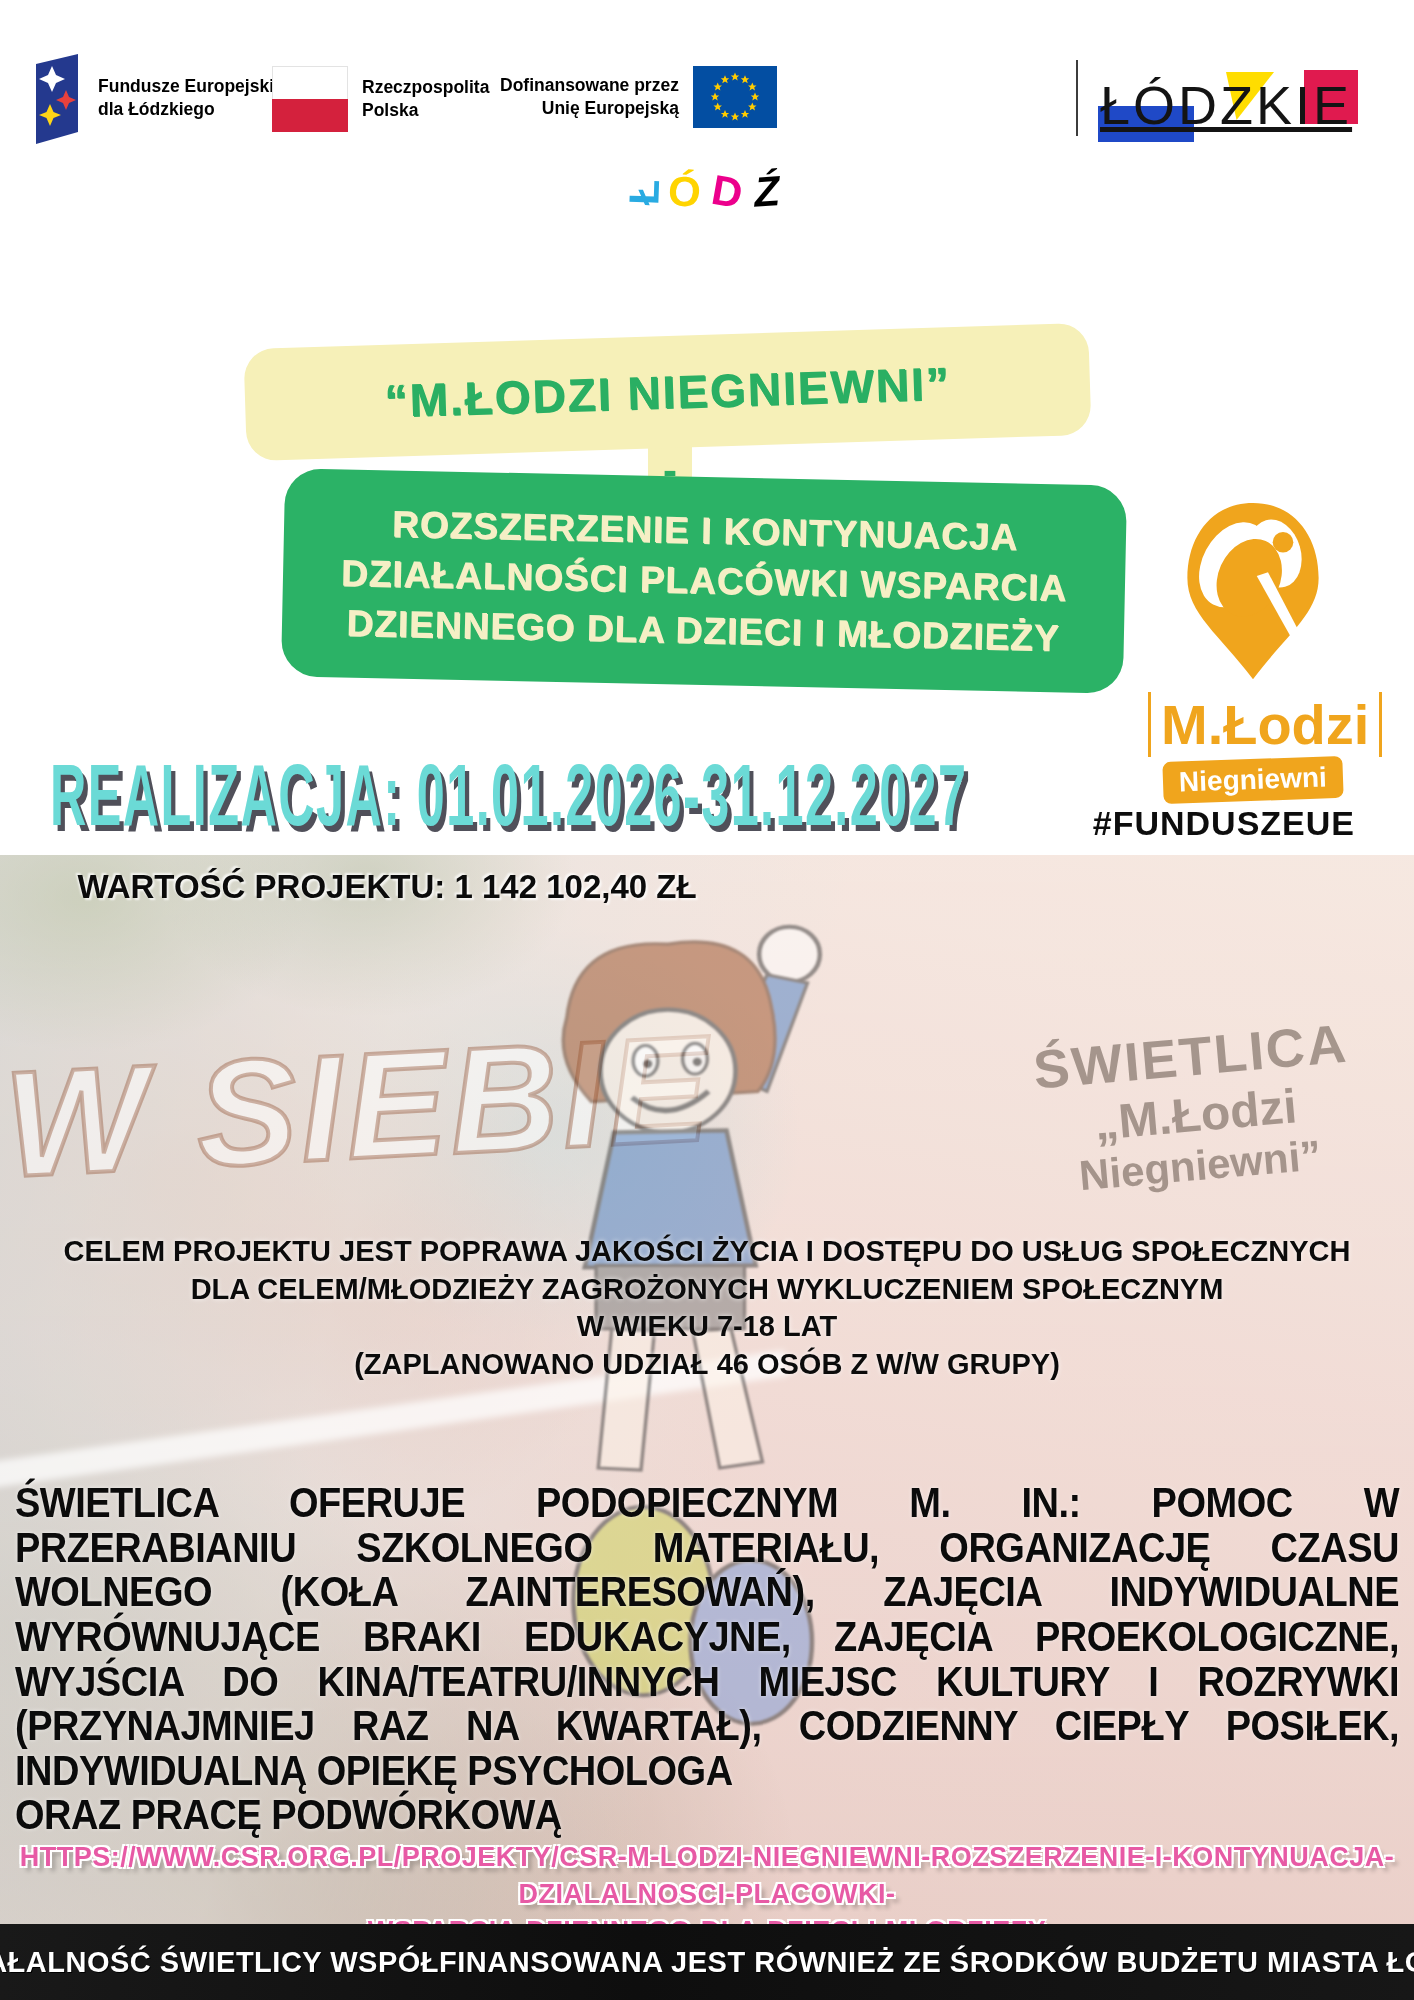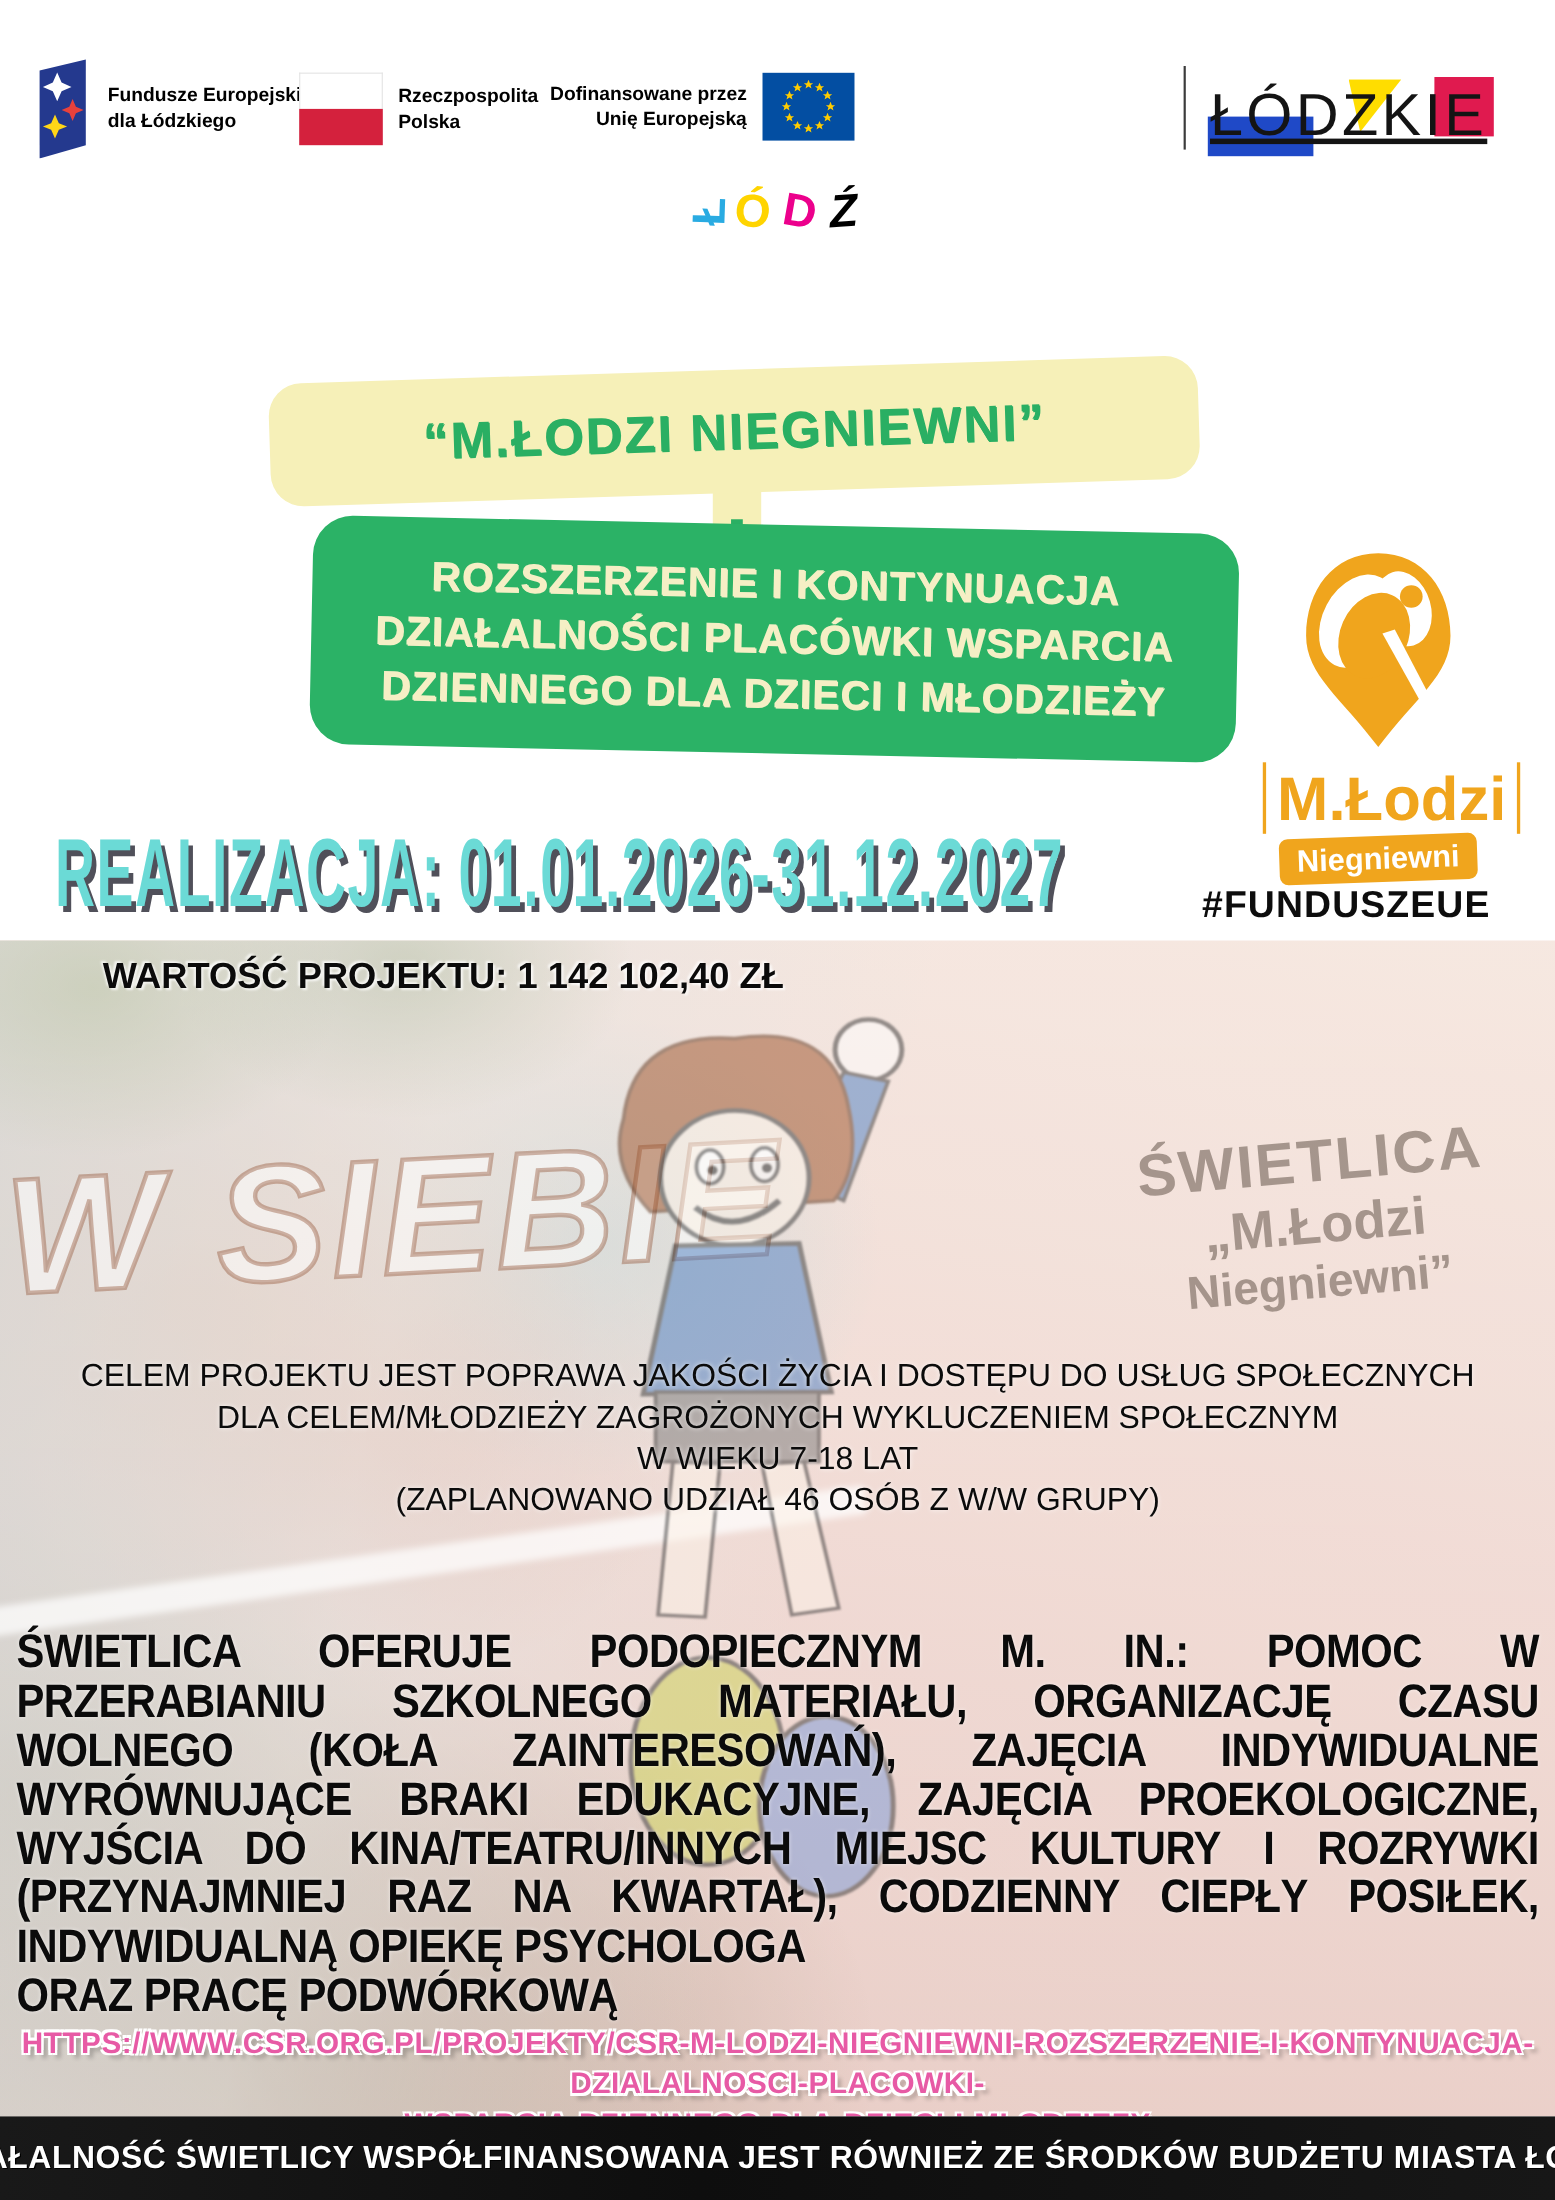--- a/index.html
+++ b/index.html
@@ -81,25 +81,25 @@
   .graf-left{position:absolute;left:5px;top:165px;font-size:150px;font-weight:900;font-style:italic;
              letter-spacing:4px;color:rgba(255,255,255,0.55);-webkit-text-stroke:4px rgba(140,72,40,0.38);
              transform:rotate(-3deg);white-space:nowrap;z-index:1;}
   .graf-right{position:absolute;left:985px;top:170px;width:420px;text-align:center;transform:rotate(-5deg);
               color:rgba(100,85,75,0.55);font-weight:700;z-index:1;}
   .graf-right .g0{font-size:54px;letter-spacing:2px;}
   .graf-right .g1{font-size:48px;}
   .graf-right .g2{font-size:42px;}
   .kid{position:absolute;left:488px;top:40px;z-index:2;opacity:0.5;filter:blur(1.2px);}
 
-  .finance{position:absolute;left:38px;top:12px;width:730px;text-align:center;z-index:5;
+  .finance{position:absolute;left:22px;top:12px;width:730px;text-align:center;z-index:5;
            font-size:33px;font-weight:900;line-height:1.2;color:#0b0b0b;
            text-shadow:2px 2px 2px rgba(255,255,255,0.75),-2px -2px 2px rgba(255,255,255,0.75);}
   .goal{position:absolute;left:0;right:0;top:378px;text-align:center;z-index:5;
-        font-size:29px;font-weight:400;line-height:1.3;color:#0b0b0b;
+        font-size:29px;font-weight:700;line-height:1.3;color:#0b0b0b;
         text-shadow:0 0 5px rgba(255,255,255,0.8);}
   .offer{position:absolute;left:15px;right:15px;top:626px;z-index:5;
          font-size:38px;font-weight:700;line-height:1.05;color:#0b0b0b;letter-spacing:-0.5px;
          transform:scaleY(1.12);transform-origin:top left;
          text-shadow:0 0 4px rgba(255,255,255,0.6);}
   .offer .j{text-align:justify;text-align-last:justify;}
   .offer .l{text-align:left;}
   .url{position:absolute;left:0;right:0;top:984px;text-align:center;z-index:5;
        font-size:27px;font-weight:900;line-height:37px;letter-spacing:0.5px;color:#E75AA5;
        text-shadow:-2px -2px 0 #fff,2px -2px 0 #fff,-2px 2px 0 #fff,2px 2px 0 #fff,5px 5px 4px rgba(0,0,0,0.25);}

